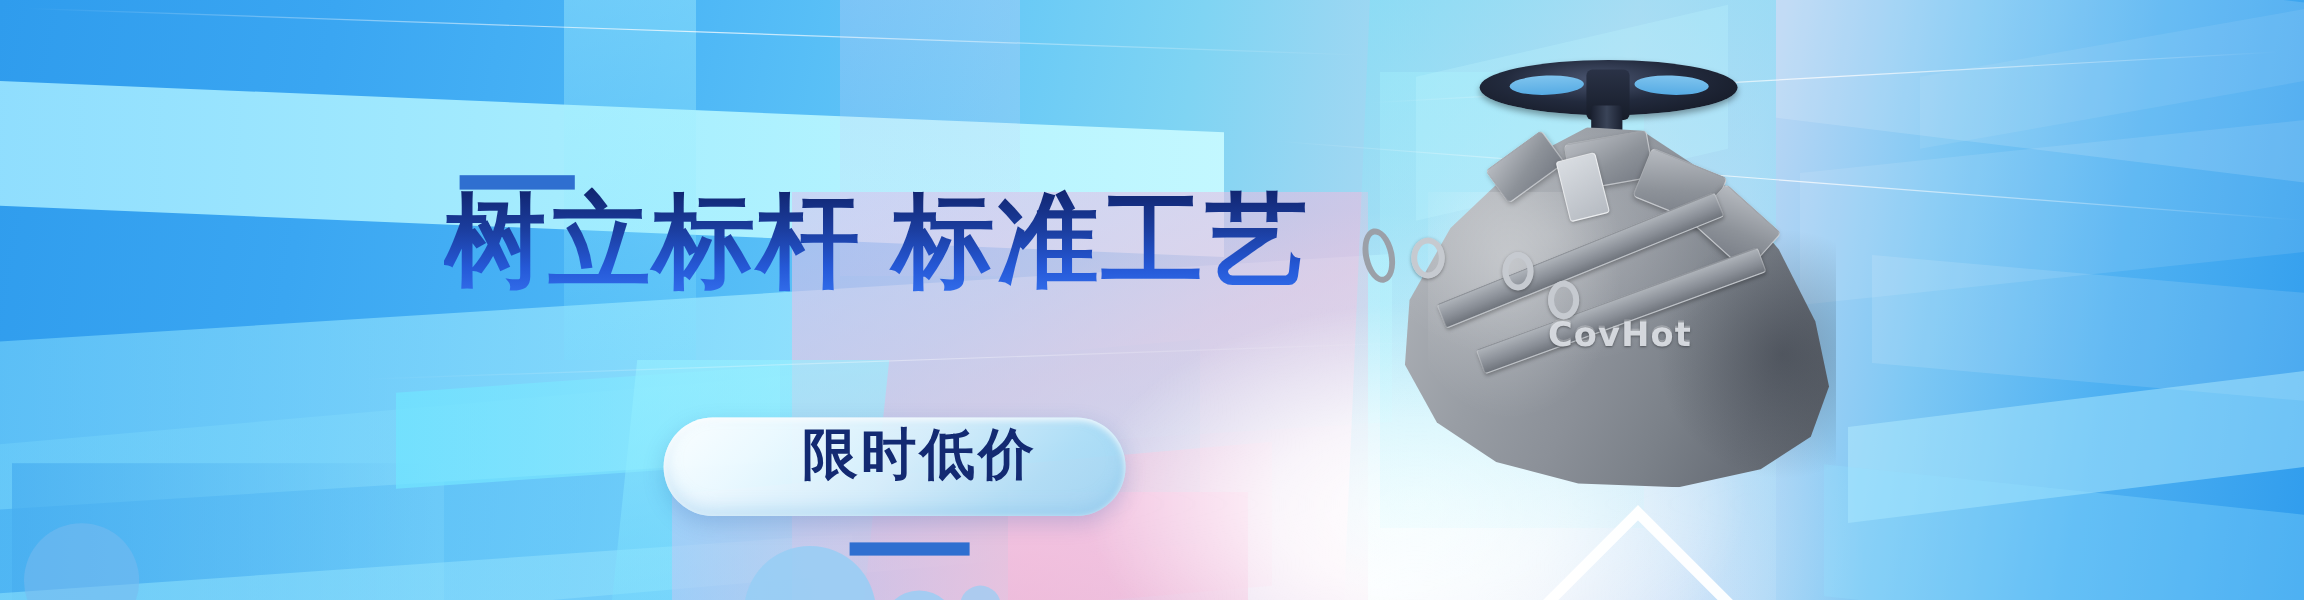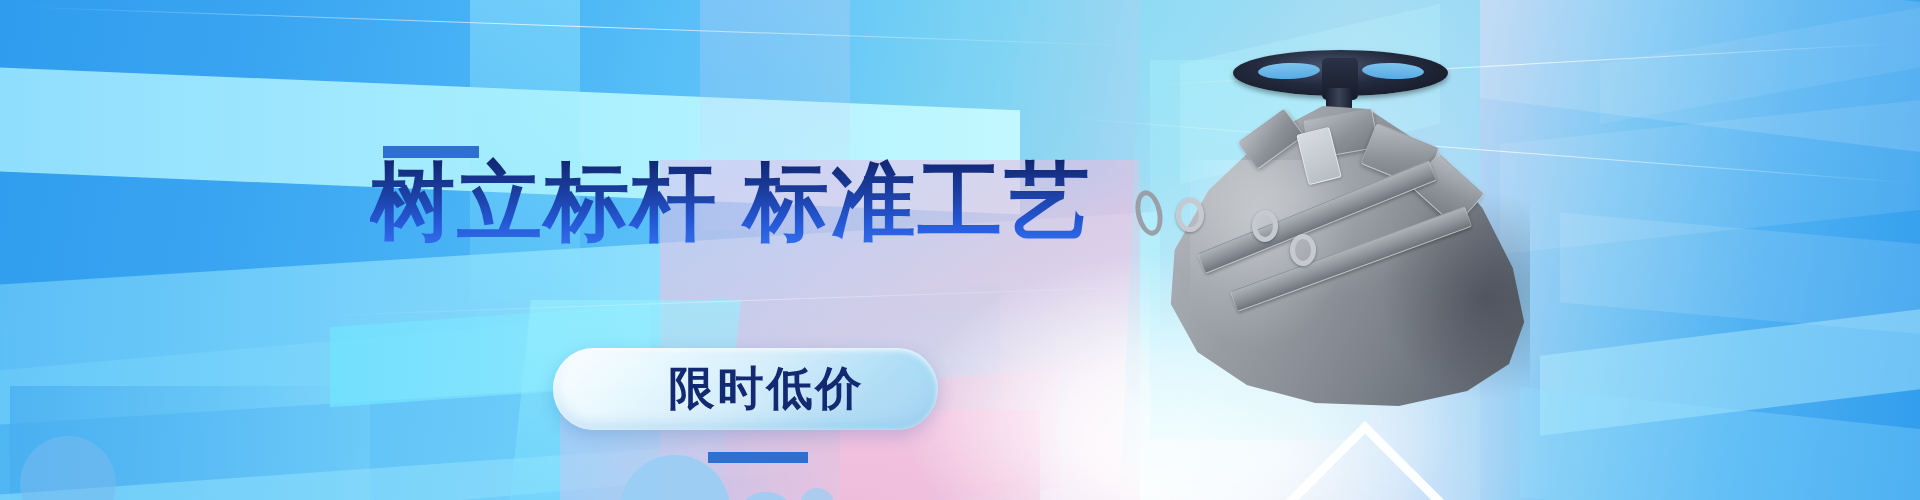--- a/index.html
+++ b/index.html
@@ -210,21 +210,21 @@
     background:linear-gradient(135deg,
       rgba(255,255,255,0.97) 0%,
       rgba(240,250,255,0.95) 22%,
       rgba(214,240,252,0.92) 50%,
       rgba(170,224,248,0.88) 78%,
       rgba(150,214,245,0.85) 100%);
     box-shadow:
       0 6px 18px rgba(30,90,170,0.22),
       inset 0 2px 6px rgba(255,255,255,0.9),
       inset 0 -6px 14px rgba(120,185,230,0.35);
-    display:flex; align-items:center; justify-content:center;
+    display:flex; justify-content:center;
   }
   .pill-text {
     font-size:46px;
     font-weight:bold;
     letter-spacing:3px;
     color:#132a72;
     padding-left:42px;
   }
 
   .under-bar {
@@ -462,15 +462,16 @@
 
     <div class="strap strap1"></div>
     <div class="strap strap2"></div>
 
     <div class="buckle buckle1"></div>
     <div class="buckle buckle2"></div>
     <div class="buckle buckle3"></div>
 
     <div class="loop"></div>
 
+    <div class="brandmark">CovHot</div>
   </div>
 
 </div>
 
 </body></html>

